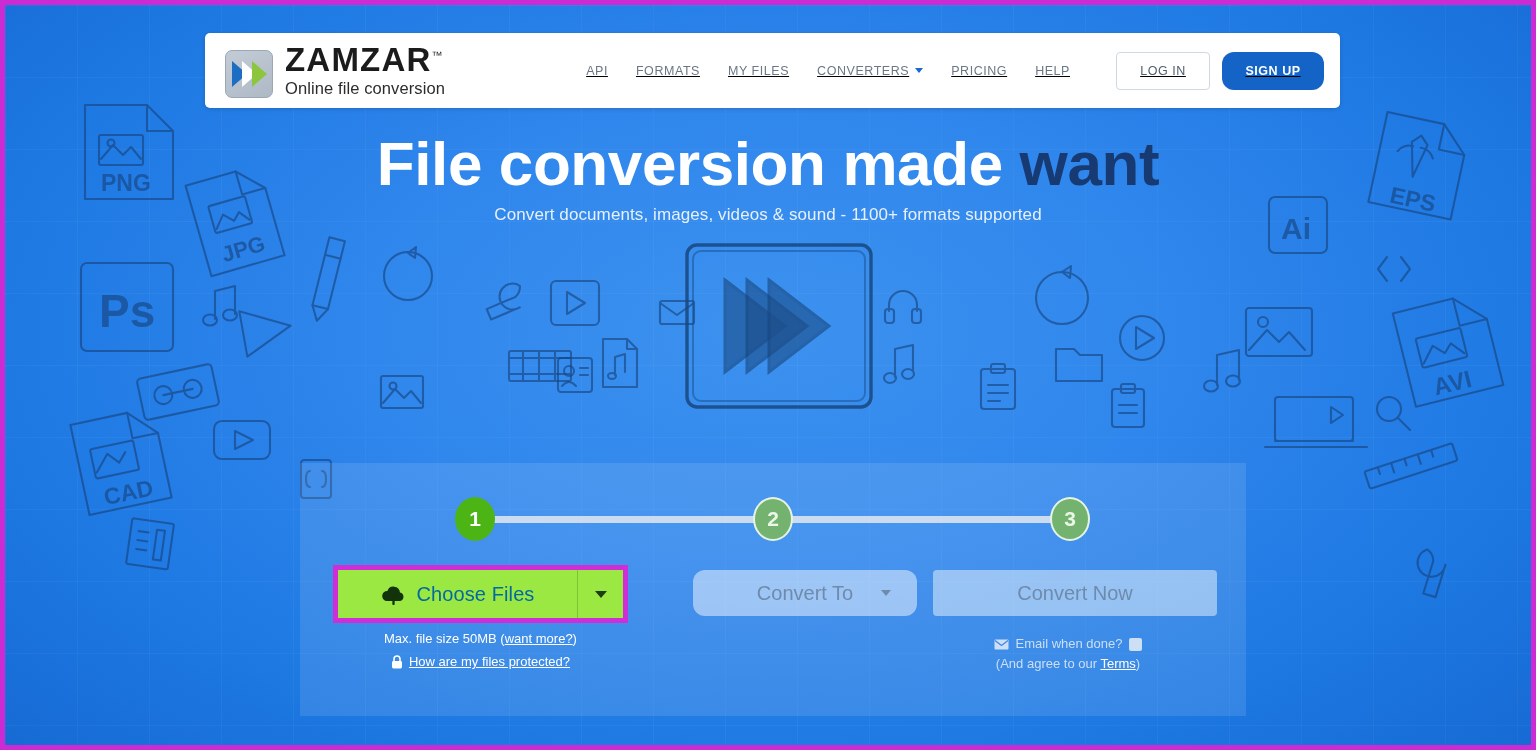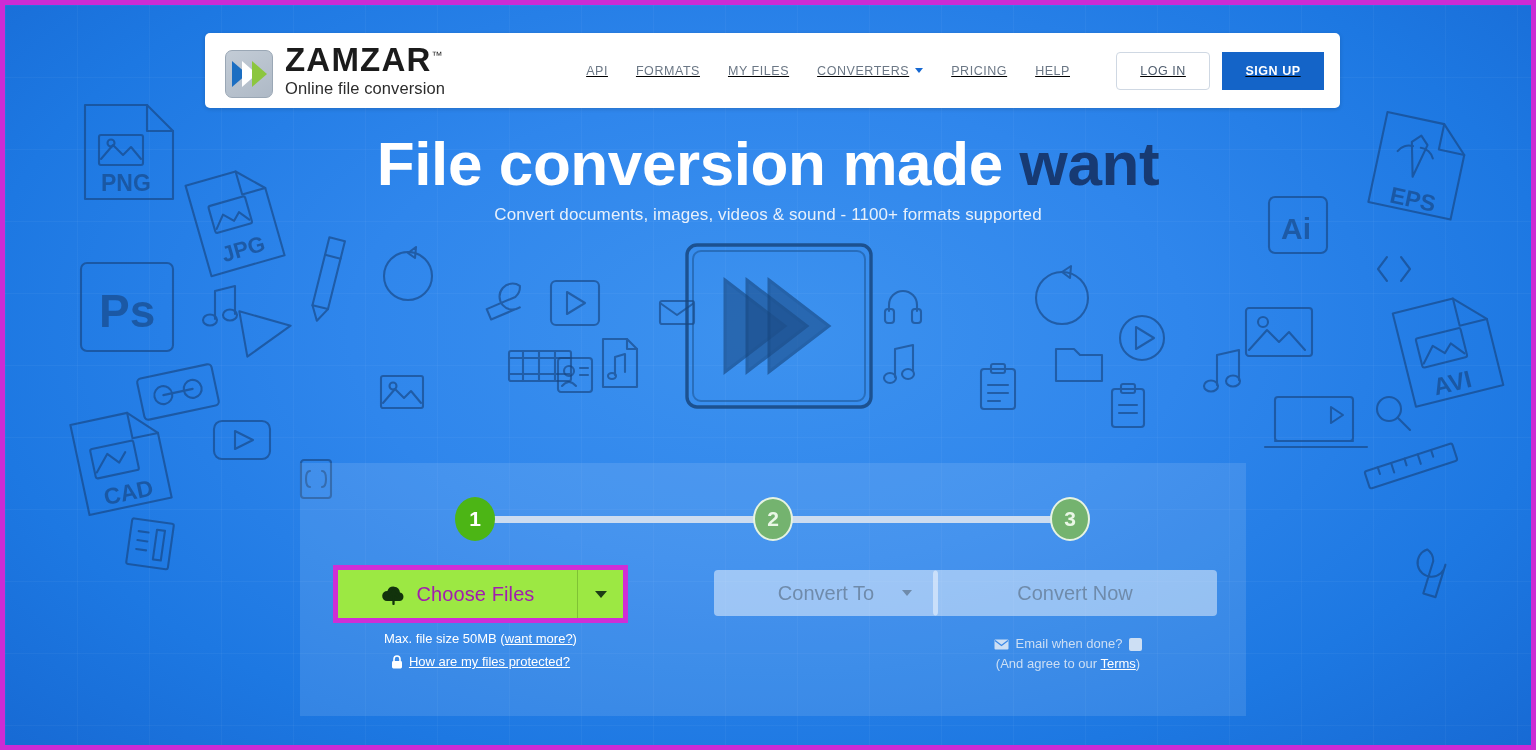--- a/index.html
+++ b/index.html
@@ -121,21 +121,21 @@
     color: #4f5d6e;
     font-size: 12.5px; letter-spacing: .55px;
     display: flex; align-items: center; justify-content: center;
     cursor: pointer;
     font-family: "Liberation Sans", sans-serif;
   }
   #btn-signup {
     margin-left: 12px;
     width: 102px; height: 38px;
     border: none;
-    border-radius: 0;
+    border-radius: 12px;
     background: #1464c8;
     color: #fff;
     font-size: 12.5px; letter-spacing: .55px; font-weight: bold;
     display: flex; align-items: center; justify-content: center;
     cursor: pointer;
     font-family: "Liberation Sans", sans-serif;
   }
 
   
   #headline {
@@ -224,45 +224,44 @@
   }
   #choose-files {
     flex: 1;
     height: 100%;
     display: flex; align-items: center; justify-content: center;
     gap: 11px;
     cursor: pointer;
   }
   #choose-label {
     font-size: 20px;
-    color: #a21caf;
+    color: #0369a1;
     letter-spacing: .1px;
   }
   #choose-caret-box {
     width: 46px; height: 100%;
     border-left: 1px solid #7fc234;
     display: flex; align-items: center; justify-content: center;
     cursor: pointer;
   }
   .caret-dark {
     width: 0; height: 0;
     border-left: 6px solid transparent;
     border-right: 6px solid transparent;
     border-top: 7px solid #1d3d15;
   }
 
   #convert-to {
     position: absolute;
     left: 360px; top: 0;
     width: 224px; height: 46px;
     background: rgba(255,255,255,.48);
-    border-radius: 4px;
-    display: flex; align-items: center; justify-content: center;
-    cursor: pointer;
-    margin-left: 21px;
+    border-radius: 12px;
+    display: flex; align-items: center; justify-content: center;
+    cursor: pointer;
   }
   #convert-to-label {
     font-size: 20px; color: #6f8bab;
   }
   #convert-to-caret {
     position: absolute; right: 26px;
     width: 0; height: 0;
     border-left: 5px solid transparent;
     border-right: 5px solid transparent;
     border-top: 6px solid #6f8bab;

